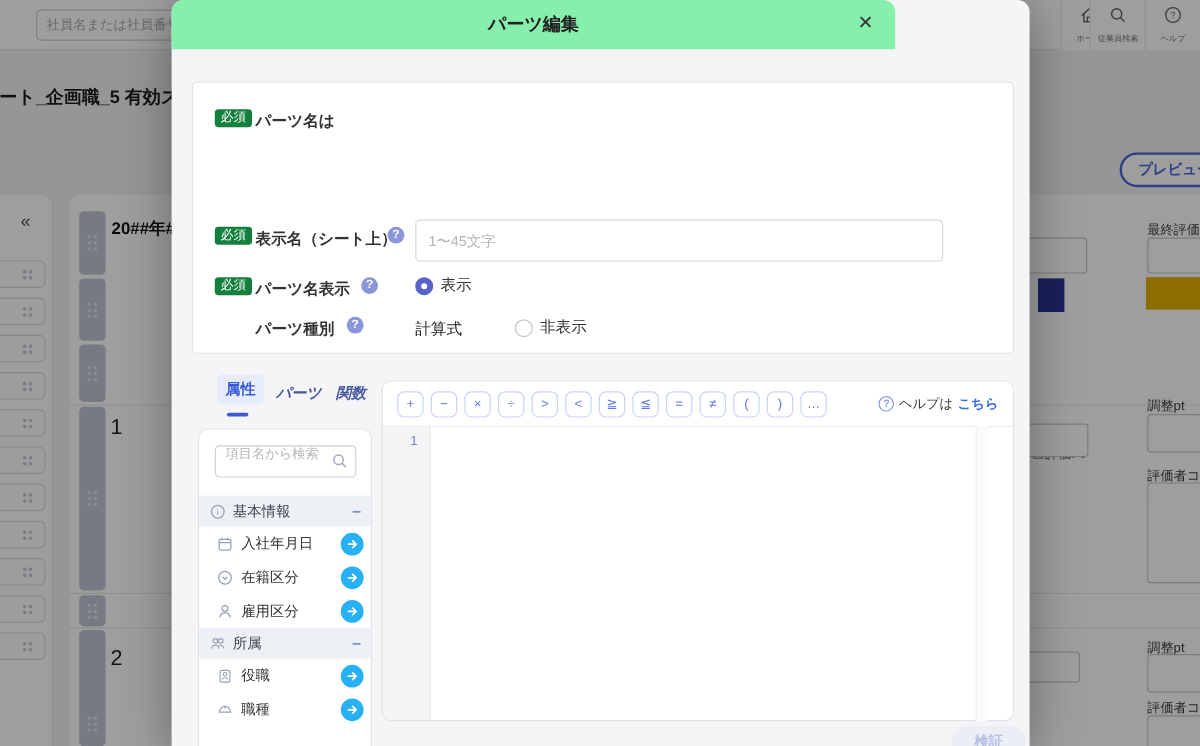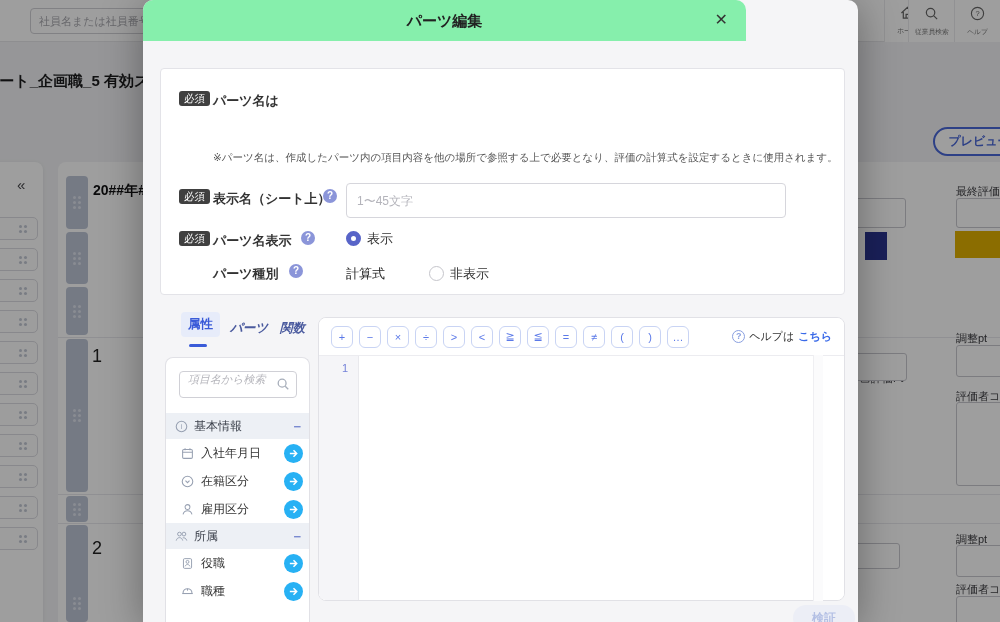--- a/index.html
+++ b/index.html
@@ -39,42 +39,42 @@
   .dim { left:0; top:0; width:1000px; height:622px; background:rgba(0,0,0,.38); z-index:5; }
 
   
   .modal { left:143px; top:0; width:715px; height:622px; background:#f5f5f7; z-index:10;
            border-radius:10px 10px 0 0; box-shadow:0 6px 40px rgba(0,0,0,.35); }
   .modal-header { left:0; top:0; width:603px; height:41px; background:#86efac; border-radius:10px 10px 0 0; }
   .modal-title { width:100%; text-align:center; line-height:41px; font-size:15px; font-weight:bold; color:#222; }
   .modal-close { right:18px; top:11px; font-size:16px; color:#333; cursor:pointer; line-height:18px; }
 
   .card1 { left:17px; top:68px; width:685px; height:227px; background:#fff; border:1px solid #e3e3e8; border-radius:4px; }
-  .badge-req { background:#404040; color:#fff; font-size:10.5px; border-radius:3px; padding:2px 5px; line-height:1; }
+  .badge-req { background:#15803d; color:#fff; font-size:10.5px; border-radius:3px; padding:2px 5px; line-height:1; }
   .f-label { font-size:13px; font-weight:bold; color:#333; white-space:nowrap; }
   .txt-input { border:1px solid #d6d6dc; border-radius:4px; width:440px; height:35px; padding:0 10px; font-size:12px; color:#333; background:#fff; }
   .txt-input::placeholder { color:#b4b4bb; }
   .note { font-size:10.5px; color:#555; white-space:nowrap; }
   .qicon { display:inline-block; width:14px; height:14px; border-radius:50%; background:#8b95d9; color:#fff;
            font-size:10px; font-weight:bold; text-align:center; line-height:14px; vertical-align:middle; }
   .radio { display:inline-block; width:15px; height:15px; border-radius:50%; vertical-align:middle; }
   .radio.on  { border:5px solid #5864c8; background:#fff; }
   .radio.off { border:1.5px solid #c5c5cb; background:#fff; }
   .radio-lbl { font-size:13px; color:#333; vertical-align:middle; margin-left:6px; }
   .ptype-val { font-size:13px; color:#222; }
 
   .tab { font-size:12.5px; font-weight:bold; white-space:nowrap; }
   .tab.active { background:#e7ecfa; color:#3a5bd8; border-radius:4px; padding:4px 7px; }
   .tab.idle { color:#4a5a9e; padding:4px 2px;font-style:italic; }
   .tab-underline { width:18px; height:3px; border-radius:2px; background:#3a5bd8; }
 
   .palette { left:22px; top:357px; width:145px; height:265px; background:#fff; border:1px solid #e1e1e6;
              border-bottom:none; border-radius:8px 8px 0 0; overflow:hidden; }
   .pal-search { position:absolute; left:13px; top:13px; width:118px; height:27px; border:1px solid #d0d0d6;
-                border-radius:4px; font-size:11px; padding:0 22px 12px 8px; color:#333;font-style:italic; }
+                border-radius:4px; font-size:11px; padding:0 22px 12px 8px; color:#333; }
   .pal-search::placeholder { color:#b5b5bb; }
   .pal-rows { position:absolute; left:0; top:55px; width:145px; }
   .prow { display:flex; align-items:center; }
   .prow.section { height:26px; background:#edf0f5; padding:0 10px 0 8px; }
   .prow.item { height:28px; background:#fff; padding:0 8px 0 14px; }
   .prow .ic { display:flex; width:14px; justify-content:center; color:#98a1b2; }
   .prow .plbl { font-size:12px; color:#333; margin-left:7px; white-space:nowrap; flex:1; }
   .prow.section .plbl { color:#3a3f4a; margin-left:6px; }
   .minus { color:#7a8ad0; font-size:13px; font-weight:bold; }
   .go-btn { width:19px; height:19px; border-radius:50%; background:#27b1f4; display:flex; align-items:center;
@@ -223,21 +223,20 @@
 
   <div class="abs modal">
     <div class="abs modal-header">
       <div class="modal-title">パーツ編集</div>
       <span class="abs modal-close">✕</span>
     </div>
 
     <div class="abs card1">
       <span class="abs badge-req" style="left:18px;top:22px;">必須</span>
       <span class="abs f-label" style="left:52px;top:23px;">パーツ名は</span>
-      <div class="abs note" style="left:52px;top:82px;">※パーツ名は、作成したパーツ内の項目内容を他の場所で参照する上で必要となり、評価の計算式を設定するときに使用されます。</div>
 
       <span class="abs badge-req" style="left:18px;top:120px;">必須</span>
       <span class="abs f-label" style="left:52px;top:121px;">表示名（シート上）</span>
       <span class="abs qicon" style="left:162px;top:120px;">?</span>
       <input class="abs txt-input" style="left: 185px; top: 114px;" placeholder="1〜45文字">
 
       <span class="abs badge-req" style="left:18px;top:162px;">必須</span>
       <span class="abs f-label" style="left:52px;top:163px;">パーツ名表示</span>
       <span class="abs qicon" style="left:140px;top:162px;">?</span>
       <span class="abs" style="left:185px;top:160px;">

